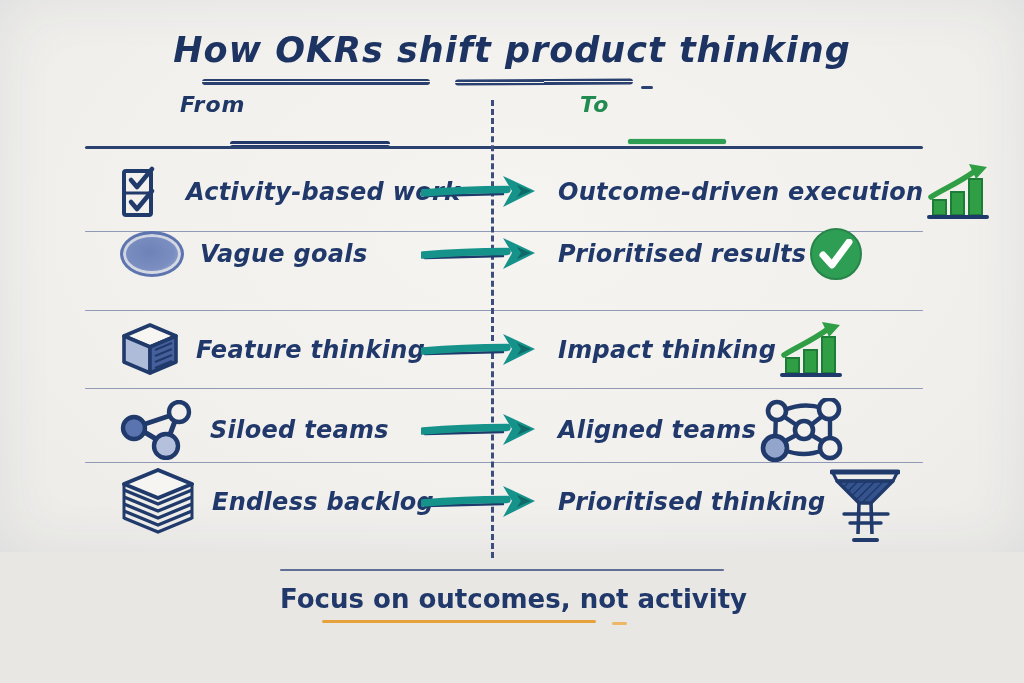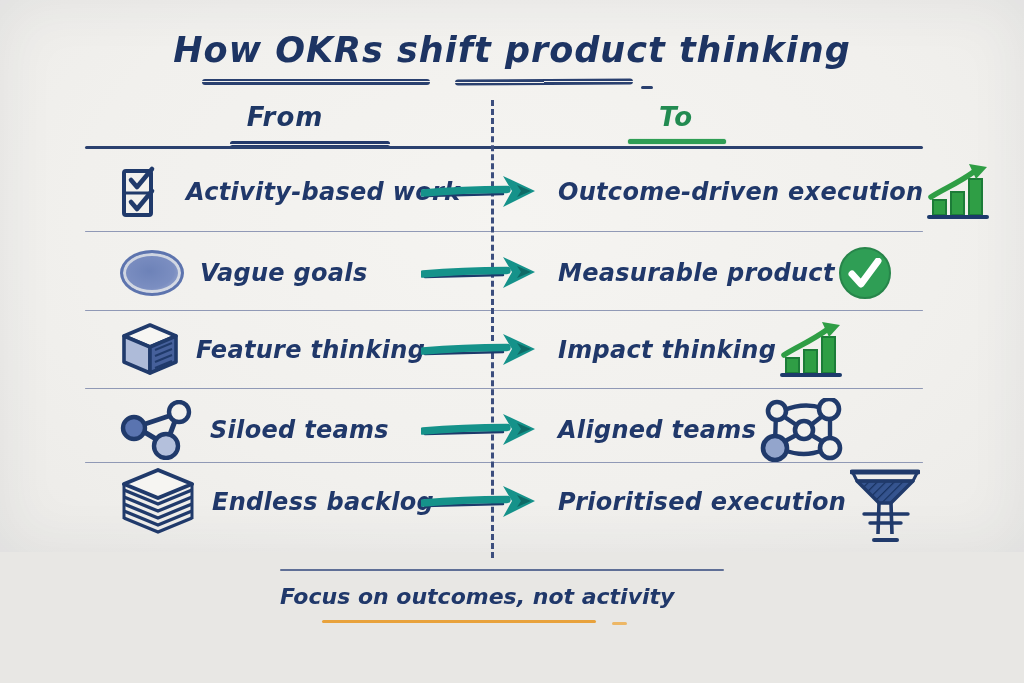--- a/index.html
+++ b/index.html
@@ -29,23 +29,23 @@
     position: absolute; height: 6px;
     background: linear-gradient(#2a406f 0 2.5px, rgba(0,0,0,0) 2.5px 3.5px, #2a406f 3.5px 6px);
     border-radius: 3px;
   }
   .title-underline.seg1 { left: 202px; top: 79px; width: 228px; }
   .title-underline.seg2 { left: 455px; top: 79px; width: 178px; transform: rotate(-0.3deg); }
   .title-tick { position: absolute; left: 641px; top: 86px; width: 12px; height: 3px; background: #2a406f; border-radius: 2px; }
 
   
   .col-header {
-    position: absolute; top: 102px;
-    font-size: 26px; font-weight: 700; font-style: italic;
-    text-align: center; letter-spacing: 1px;
+    position: absolute; top: 92px;
+    font-size: 22px; font-weight: 700; font-style: italic;
+    letter-spacing: 1px;
   }
   .col-header.from { left: 180px; width: 210px; color: #1e3765; }
   .col-header.to   { left: 580px; width: 192px; color: #228b51; font-style: italic; }
   .from-underline {
     position: absolute; left: 230px; top: 141px; width: 160px; height: 5px;
     background: linear-gradient(#23396b 0 3px, rgba(0,0,0,0) 3px 3.6px, #23396b 3.6px 5px);
     border-radius: 3px;
   }
   .to-underline {
     position: absolute; left: 628px; top: 139px; width: 98px; height: 5px;
@@ -60,21 +60,21 @@
   .sep1 { top: 231px; } .sep2 { top: 310px; } .sep3 { top: 388px; } .sep4 { top: 462px; }
 
   
   .divider {
     position: absolute; left: 491px; top: 100px; height: 458px; width: 0;
     border-left: 3px dashed #3c4e7e;
   }
 
   
   .row { position: absolute; left: 0; width: 100%; height: 64px; }
-  .row1 { top: 160px; } .row2 { top: 241px; } .row3 { top: 318px; }
+  .row1 { top: 160px; } .row2 { top: 222px; } .row3 { top: 318px; }
   .row4 { top: 398px; } .row5 { top: 470px; }
   .cell-left {
     position: absolute; left: 120px; top: 0; height: 64px;
     display: flex; align-items: center; gap: 16px;
   }
   .cell-right {
     position: absolute; left: 558px; top: 0; height: 64px;
     display: flex; align-items: center; gap: 4px;
   }
   .row-label {
@@ -96,21 +96,21 @@
   .check-circle {
     width: 52px; height: 52px; border-radius: 50%;
     background: #2f9e55; border: 2px solid #27854a;
     display: flex; align-items: center; justify-content: center;
   }
 
   
   .footer-line { position: absolute; left: 280px; top: 569px; width: 444px; height: 1.6px; background: #5f6f96; border-radius: 1px; }
   .footer-text {
     position: absolute; left: 280px; top: 584px; width: 372px;
-    text-align: center; font-size: 22px; font-weight: 600; font-style: italic;
+    text-align: center; font-size: 26px; font-weight: 600; 
     color: #20386a; white-space: nowrap;
   }
   .footer-underline { position: absolute; left: 322px; top: 620px; width: 274px; height: 3.4px; background: #e8a23c; border-radius: 2px; }
   .footer-underline-tick { position: absolute; left: 612px; top: 622px; width: 15px; height: 3px; background: #edb765; border-radius: 2px; }
 
   svg { display: block; }
 </style>
 </head>
 <body>
 
@@ -175,21 +175,21 @@
     </div>
     <div class="arrow-wrap">
       <svg width="116" height="38" viewBox="0 0 116 38">
         <line x1="4" y1="23" x2="82" y2="21" stroke="#1d3a6b" stroke-width="2.4" stroke-linecap="round"></line>
         <path d="M2 20 C 30 17.5, 60 16.5, 86 16.5" fill="none" stroke="#15928a" stroke-width="7.5" stroke-linecap="round"></path>
         <polygon points="82,3 114,18 82,34 91,18" fill="#15928a"></polygon>
         <polygon points="96,12 110,18 96,24 100,18" fill="#0e6a66"></polygon>
       </svg>
     </div>
     <div class="cell-right">
-      <span class="row-label">Measurable product</span>
+      <span class="row-label">Prioritised results</span>
       <span class="check-circle">
         <svg width="34" height="30" viewBox="0 0 34 30">
           <path d="M4 16 L13 26 L30 3" fill="none" stroke="#ffffff" stroke-width="7" stroke-linecap="round" stroke-linejoin="round"></path>
         </svg>
       </span>
     </div>
   </div>
 
   <div class="row row4">
     <div class="cell-left">
@@ -291,21 +291,21 @@
     </div>
     <div class="arrow-wrap">
       <svg width="116" height="38" viewBox="0 0 116 38">
         <line x1="4" y1="23" x2="82" y2="21" stroke="#1d3a6b" stroke-width="2.4" stroke-linecap="round"></line>
         <path d="M2 20 C 30 17.5, 60 16.5, 86 16.5" fill="none" stroke="#15928a" stroke-width="7.5" stroke-linecap="round"></path>
         <polygon points="82,3 114,18 82,34 91,18" fill="#15928a"></polygon>
         <polygon points="96,12 110,18 96,24 100,18" fill="#0e6a66"></polygon>
       </svg>
     </div>
     <div class="cell-right">
-      <span class="row-label">Prioritised execution</span>
+      <span class="row-label">Prioritised thinking</span>
       <span style="margin-top:14px;">
         <svg width="70" height="86" viewBox="0 0 70 86">
           <defs>
             <pattern id="hatch" width="6" height="6" patternUnits="userSpaceOnUse" patternTransform="rotate(45)">
               <rect width="6" height="6" fill="#35548f"></rect>
               <line x1="0" y1="0" x2="0" y2="6" stroke="#16305e" stroke-width="2.4"></line>
             </pattern>
           </defs>
           <polygon points="7,15 63,15 41,37 29,37" fill="url(#hatch)" stroke="#203a6b" stroke-width="3.4" stroke-linejoin="round"></polygon>
           <line x1="2" y1="6" x2="68" y2="6" stroke="#203a6b" stroke-width="5" stroke-linecap="round"></line>

